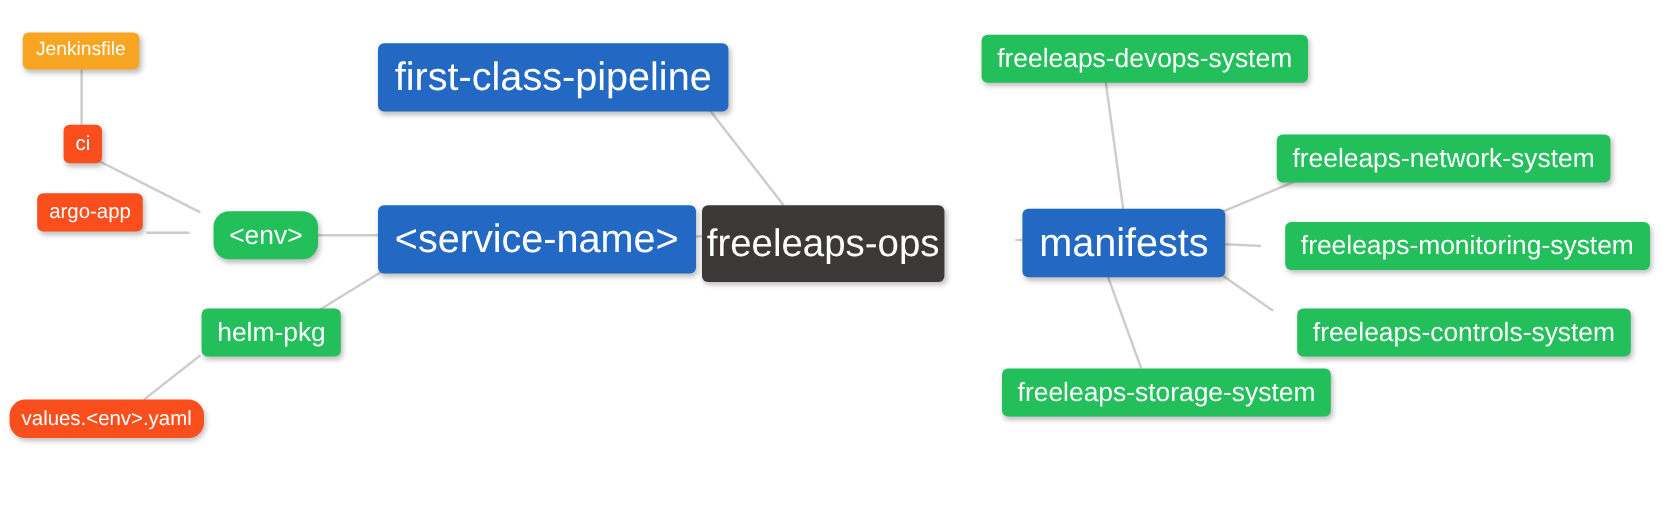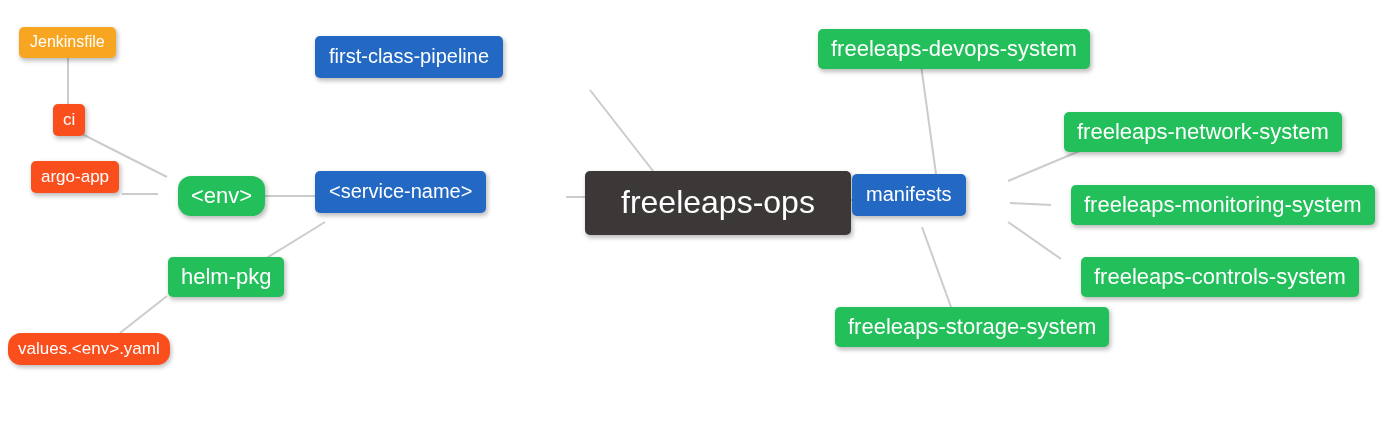--- a/index.html
+++ b/index.html
@@ -24,22 +24,22 @@
   .node {
     position: absolute;
     display: inline-block;
     white-space: nowrap;
     color: #ffffff;
     border-radius: 5px;
     box-shadow: 1.5px 2.5px 4px rgba(0,0,0,0.25);
     line-height: 1.18;
     cursor: default;
   }
-  .root   { background: #3C3838; font-size: 32px; padding: 13px 36px; }
-  .level1 { background: #2368C2; font-size: 20px; padding: 9px 14px; }
+  .root   { background: #3C3838; font-size: 32px; padding: 13px 4px; }
+  .level1 { background: #2368C2; font-size: 33px; padding: 9px 14px; }
   .level2 { background: #23BF5B; font-size: 22px; padding: 7px 13px; margin-left: 20px; }
   .level3 { background: #FA4E1D; font-size: 17px; padding: 6px 10px; }
   .level4 { background: #F8A522; font-size: 16px; padding: 6px 11px; }
 
   #n-jenkinsfile          { left: 19px;   top: 27px;  }
   #n-ci                   { left: 53px;   top: 104px; }
   #n-argo-app             { left: 31px;   top: 161px; }
   #n-env                  { left: 158px;  top: 176px; border-radius: 13px; }
   #n-helm-pkg             { left: 148px;  top: 257px; }
   #n-values-env-yaml      { left: 8px;    top: 333px; border-radius: 13px; }

